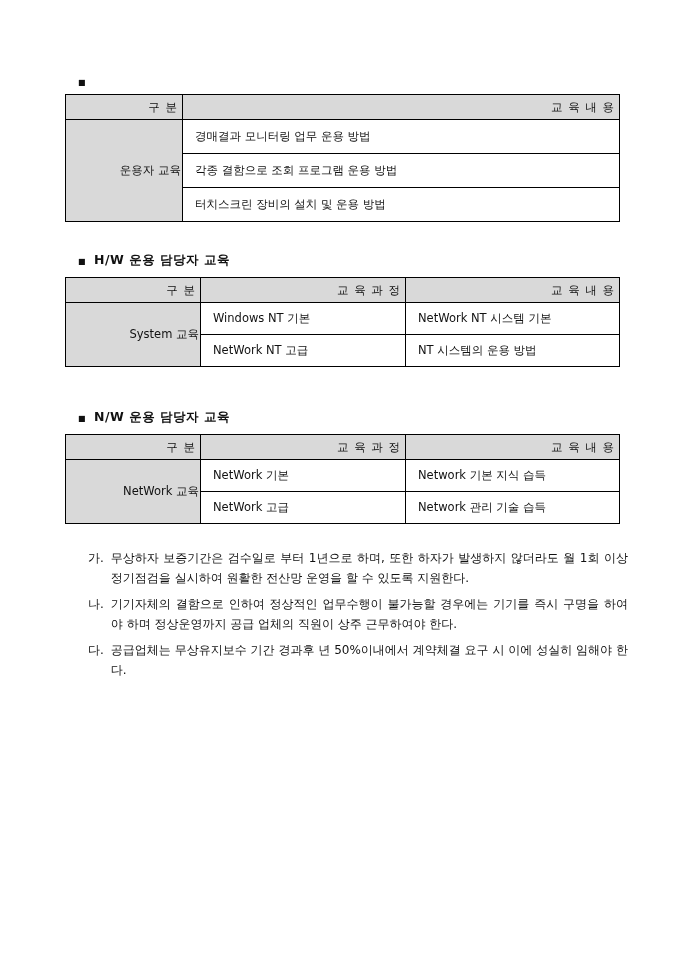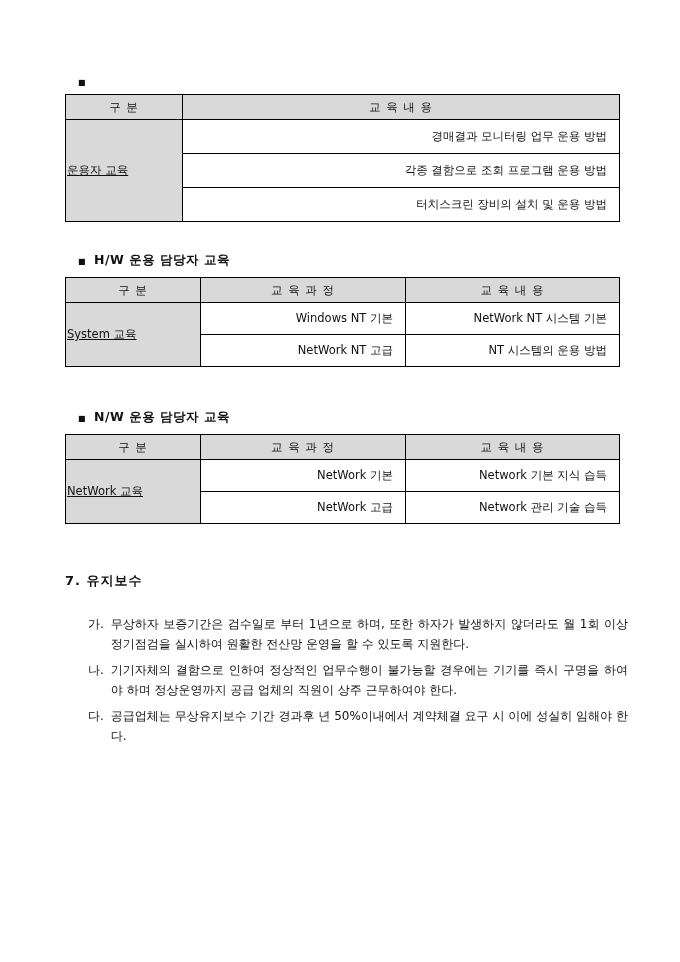--- a/index.html
+++ b/index.html
@@ -27,26 +27,26 @@
       border-collapse: collapse;
       width: 555px;
       table-layout: fixed;
       font-size: 11.5px;
     }
     table.tbl th, table.tbl td { border: 1px solid #000; overflow: hidden; white-space: nowrap; }
     table.tbl th {
       background: #d9d9d9;
       font-weight: normal;
       height: 24px;
-      text-align: center;
+      text-align: right;
       padding: 0 4px;
       letter-spacing: 1px;
     }
-    td.group { background: #d9d9d9; text-align: left; text-decoration: underline; }
-    td.cell { height: 33px; padding: 0 12px; text-align: right; background: #fff; margin-left: 7px; }
+    td.group { background: #d9d9d9; text-align: right; }
+    td.cell { height: 33px; padding: 0 12px; text-align: left; background: #fff; margin-left: 7px; }
     .t2 td.cell { height: 31px; }
     .mt-b2 { margin-top: 30px; }
     .mt-b3 { margin-top: 42px; }
     .sec-title {
       margin: 48px 0 0 0;
       font-size: 13px;
       font-weight: bold;
       letter-spacing: 1px;
     }
     .mnt-list { margin: 24px 0 0 23px; width: 540px; }
@@ -140,21 +140,20 @@
       <td class="cell">NetWork 기본</td>
       <td class="cell">Network 기본 지식 습득</td>
     </tr>
     <tr>
       <td class="cell">NetWork 고급</td>
       <td class="cell">Network 관리 기술 습득</td>
     </tr>
   </tbody>
     </table>
 
-  <div class="sec-title">7. 유지보수</div>
 
   <div class="mnt-list">
     <div class="mnt-item">
       <span class="mnt-label">가.</span>
       <div class="mnt-text">무상하자 보증기간은 검수일로 부터 1년으로 하며, 또한 하자가 발생하지 않더라도 월 1회 이상 정기점검을 실시하여 원활한 전산망 운영을 할 수 있도록 지원한다.</div>
     </div>
     <div class="mnt-item">
       <span class="mnt-label">나.</span>
       <div class="mnt-text">기기자체의 결함으로 인하여 정상적인 업무수행이 불가능할 경우에는 기기를 즉시 구명을 하여야 하며 정상운영까지 공급 업체의 직원이 상주 근무하여야 한다.</div>
     </div>

